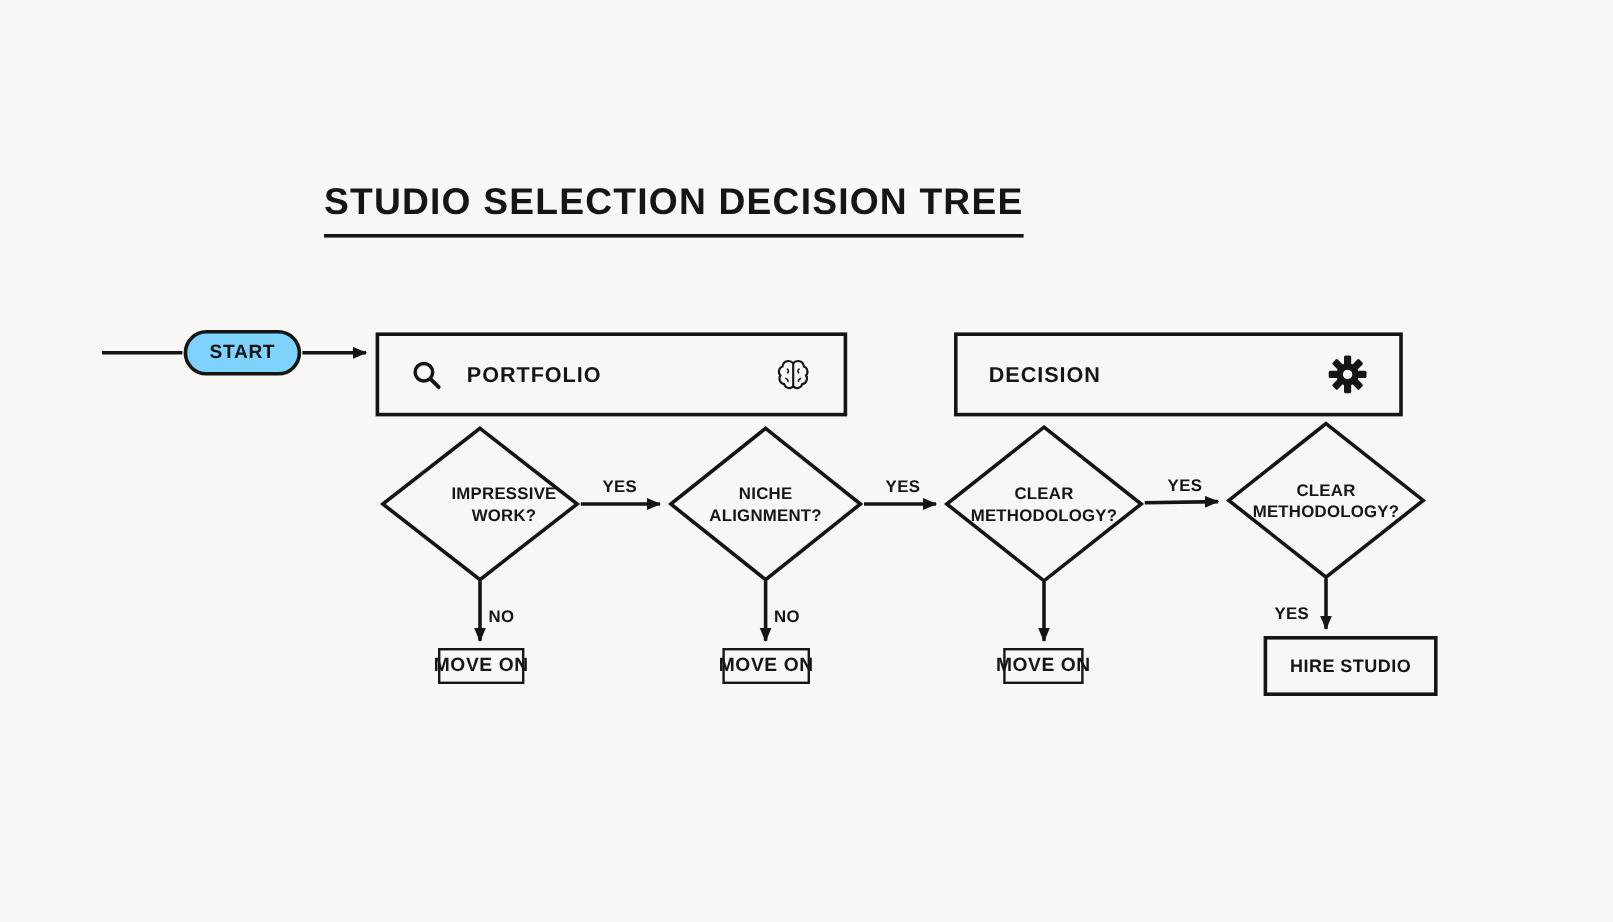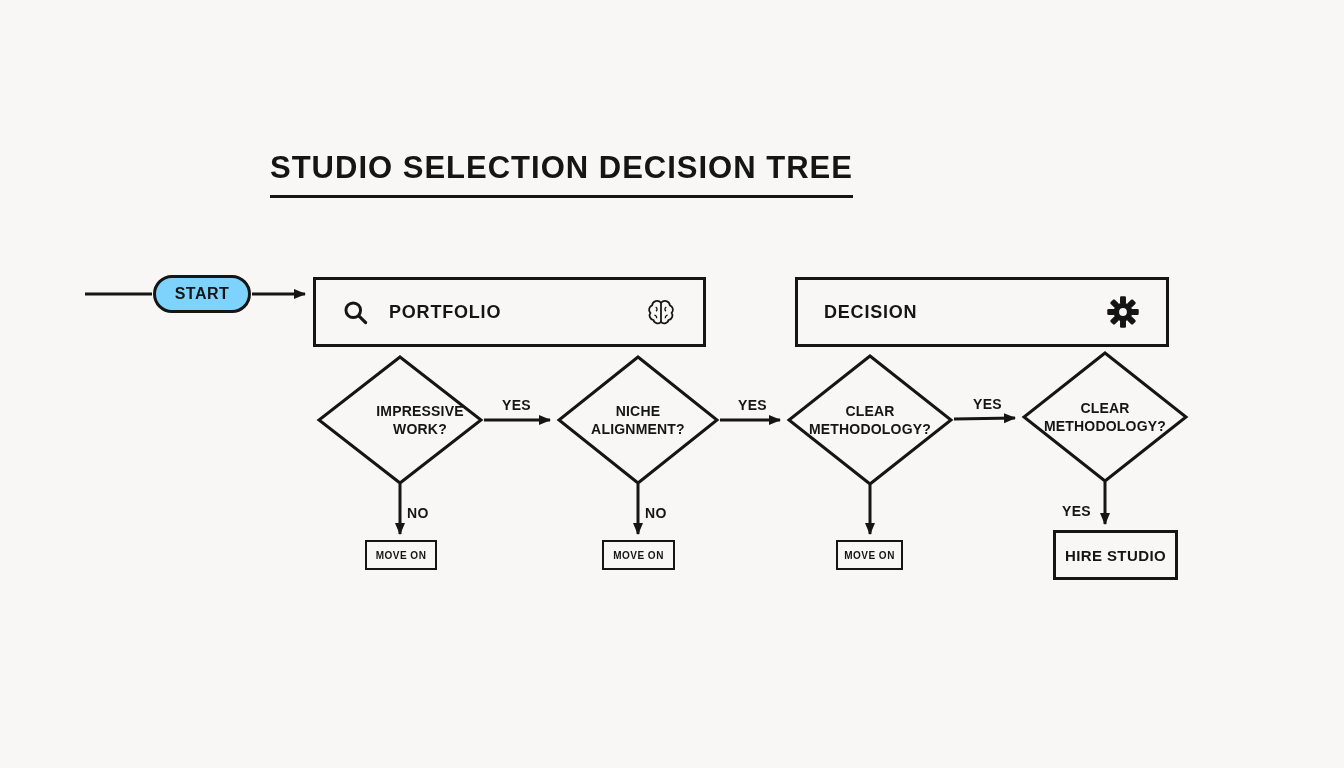--- a/index.html
+++ b/index.html
@@ -59,28 +59,28 @@
   .el-yes2 { left: 738px;  top: 397px; }
   .el-yes3 { left: 973px;  top: 396px; }
   .el-no1  { left: 407px;  top: 505px; }
   .el-no2  { left: 645px;  top: 505px; }
   .el-yes4 { left: 1062px; top: 503px; }
 
   .outcome {
     position: absolute;
     border: 2px solid #151515;
     display: flex; align-items: center; justify-content: center;
-    font-size: 10px; font-weight: 700; letter-spacing: 0.5px;
+    font-size: 16px; font-weight: 700; letter-spacing: 0.5px;
     background: transparent; white-space: nowrap;
   }
   .oc-1 { left: 365px; top: 540px; width: 72px; height: 30px; }
   .oc-2 { left: 602px; top: 540px; width: 73px; height: 30px; }
   .oc-3 { left: 836px; top: 540px; width: 67px; height: 30px; }
   .oc-hire {
-    left: 1053px; top: 530px; width: 125px; height: 50px;
+    left: 1053px; top: 530px; width: 145px; height: 50px;
     border-width: 3px; font-size: 15px; letter-spacing: 0.4px;
   }
 </style>
 </head>
 <body>
 
 <div class="canvas">
 
   <svg class="wires" viewBox="0 0 1344 768">
     <defs>

